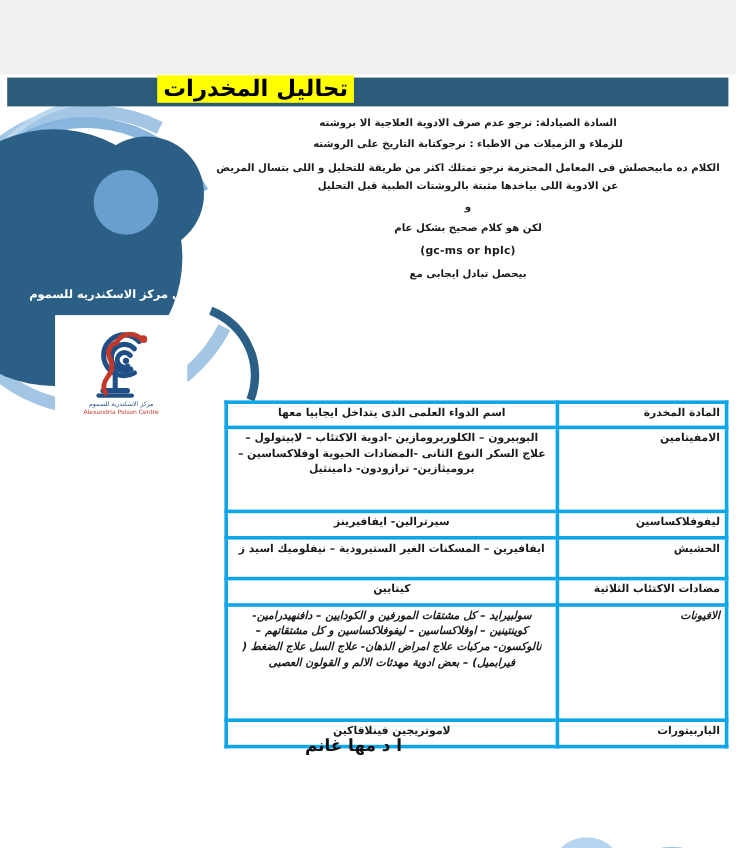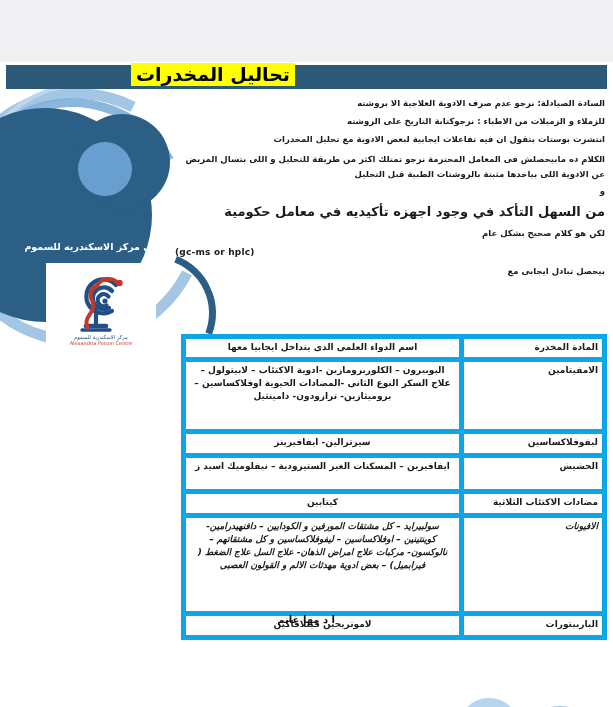--- a/index.html
+++ b/index.html
@@ -148,20 +148,21 @@
     font-family: "DejaVu Sans", "Liberation Sans", sans-serif;
   }
 
   
   #intro {
     position: absolute;
     right: 20px;
     top: 32px;
     width: 430px;
     z-index: 5;
+    text-align: center;
     margin-left: 24px;
   }
   .intro-line {
     font-size: 8.5px;
     font-weight: bold;
     color: #1b1b1b;
     line-height: 18px;
     white-space: nowrap;
     letter-spacing: .1px;
   }
@@ -221,21 +222,21 @@
     position: absolute;
     right: 18px;
     top: 272px;
     width: 395px;
     border-collapse: collapse;
     z-index: 5;
     table-layout: fixed;
     background: transparent;
   }
   #drug-table td {
-    border: 5px solid #0ea5e9;
+    border: 3px solid #0ea5e9;
     padding: 2px 4px 3px 4px;
     font-size: 9px;
     font-weight: bold;
     color: #1a1a1a;
     line-height: 13px;
     vertical-align: top;
     text-align: center;
   }
   #drug-table td.col-sub {
     width: 130px;
@@ -248,21 +249,21 @@
   .row-tall td { height: 62px; }
   .row-mid  td { height: 26px; }
   .row-big  td { height: 88px; font-style: italic; }
   .row-sm   td { height: 14px; }
 
   
   #signature {
     position: absolute;
     right: 290px;
     top: 552px;
-    font-size: 10px;
+    font-size: 14px;
     font-weight: bold;
     color: #111111;
     z-index: 5;
     white-space: nowrap;
   }
 </style>
 </head>
 <body>
 
 <div id="page">
@@ -275,24 +276,22 @@
   <div class="deco" id="deco-sliver"></div>
   <div class="deco" id="deco-foot-a"></div>
   <div class="deco" id="deco-foot-b"></div>
 
   <div id="title-banner"></div>
   <div id="title-text">تحاليل المخدرات</div>
 
   <div id="intro">
     <div class="intro-line">السادة الصيادلة:  نرجو عدم صرف الادوية العلاجية الا بروشته</div>
     <div class="intro-line">للزملاء و الزميلات من الاطباء : نرجوكتابة التاريخ على الروشته</div>
-    <div class="intro-line">انتشرت بوستات بتقول ان فيه تفاعلات ايجابية لبعض الادوية مع تحليل المخدرات</div>
     <div class="intro-line wrap tiny-wa">الكلام ده مابيحصلش فى المعامل المحترمة نرجو تمتلك اكثر من طريقة للتحليل و اللى بتسال المريض عن الادوية اللى بياخدها مثبتة بالروشتات الطبية قبل التحليل</div>
     <div class="intro-line">و</div>
-    <div class="intro-line headline">من السهل التأكد في وجود اجهزه تأكيديه في معامل حكومية</div>
     <div class="intro-line">لكن هو كلام صحيح بشكل عام</div>
     <div class="intro-line latin">(gc-ms or hplc)</div>
     <div class="intro-line">بيحصل تبادل ايجابى مع</div>
   </div>
 
   <div id="logo-block">
     <div id="logo-caption">يوصى مركز الاسكندريه للسموم</div>
     <div id="logo-card">
       <svg id="logo-svg" width="110" height="86" viewBox="0 0 110 86">
         <rect x="0" y="0" width="110" height="86" fill="#ffffff"></rect>

